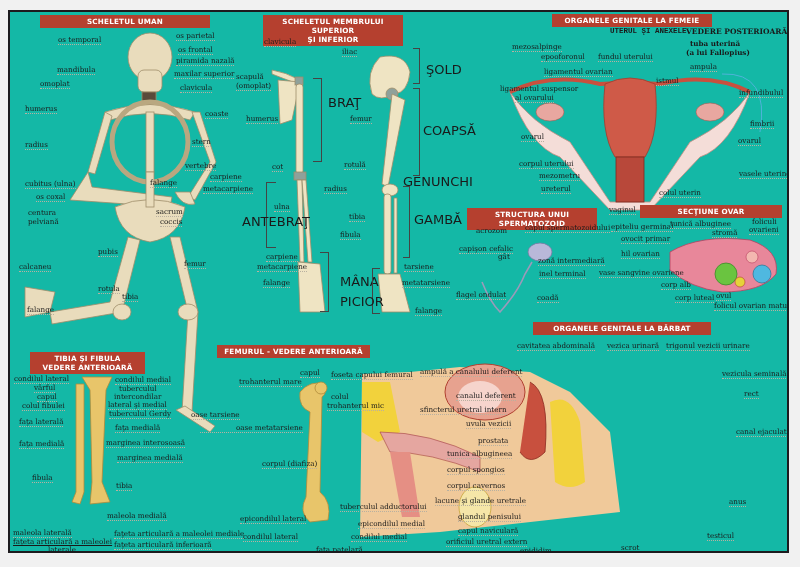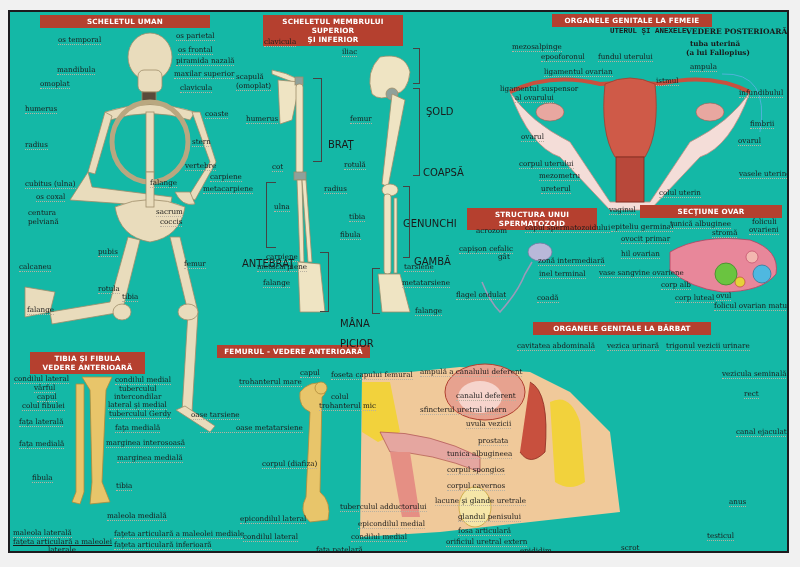--- a/index.html
+++ b/index.html
@@ -2,21 +2,21 @@
 <html><head>
 <meta charset="utf-8">
 <style>
   * { box-sizing: border-box; margin: 0; padding: 0; }
   html, body { width: 800px; height: 567px; overflow: hidden; background: #f1f1f1; }
   body { position: relative; font-family: "DejaVu Serif", serif; }
   .poster { position: absolute; left: 8px; top: 10px; width: 781px; height: 543px; background: #14b8a6; border: 2px solid #1d1b1e; overflow: hidden; }
   .hdr { position: absolute; background: #b5402f; color: #fff; font-family: "DejaVu Sans", sans-serif; font-weight: bold; font-size: 7.2px; text-align: center; line-height: 9px; letter-spacing: 0.2px; padding: 2px 0; }
   .lbl { position: absolute; font-size: 7.2px; color: #1a1a1a; white-space: nowrap; line-height: 9px; border-bottom: 1px dotted #b8b0a0; }
   .lbl.nob { border-bottom: none; }
-  .grp { position: absolute; font-family: "DejaVu Sans", sans-serif; font-size: 10px; color: #1a1a1a; white-space: nowrap; margin-top: 44px; }
+  .grp { position: absolute; font-family: "DejaVu Sans", sans-serif; font-size: 13px; color: #1a1a1a; white-space: nowrap; }
   .sub { position: absolute; font-family: "DejaVu Serif", serif; font-weight: bold; font-size: 7.5px; color: #1a1a1a; white-space: nowrap; }
   svg.art { position: absolute; left: 0; top: 0; width: 781px; height: 543px; }
   .bracket { position: absolute; border: 1px solid #444; }
 </style>
 </head>
 <body>
 
 <div class="poster">
 
   <svg class="art" viewBox="0 0 781 543">
@@ -214,21 +214,21 @@
   <div class="lbl" style="left:107px;top:441px;">marginea medială</div>
   <div class="lbl" style="left:106px;top:469px;">tibia</div>
   <div class="lbl" style="left:97px;top:499px;">maleola medială</div>
   <div class="lbl" style="left:104px;top:517px;">faţeta articulară a maleolei mediale</div>
   <div class="lbl" style="left:104px;top:528px;">faţeta articulară inferioară</div>
 
   <div class="lbl" style="left:290px;top:356px;">capul</div>
   <div class="lbl" style="left:321px;top:358px;">foseta capului femural</div>
   <div class="lbl" style="left:229px;top:365px;">trohanterul mare</div>
   <div class="lbl nob" style="left:321px;top:380px;">colul</div>
-  <div class="lbl" style="left:309px;top:389px;">trohanterul mic</div>
+  <div class="lbl" style="left:317px;top:389px;">trohanterul mic</div>
   <div class="lbl" style="left:252px;top:447px;">corpul (diafiza)</div>
   <div class="lbl" style="left:330px;top:490px;">tuberculul  adductorului</div>
   <div class="lbl" style="left:230px;top:502px;">epicondilul lateral</div>
   <div class="lbl" style="left:348px;top:507px;">epicondilul medial</div>
   <div class="lbl" style="left:233px;top:520px;">condilul lateral</div>
   <div class="lbl" style="left:341px;top:520px;">condilul medial</div>
   <div class="lbl" style="left:306px;top:533px;">faţa patelară</div>
 
   <div class="lbl" style="left:502px;top:30px;">mezosalpinge</div>
   <div class="lbl" style="left:531px;top:40px;">epooforonul</div>
@@ -283,19 +283,19 @@
   <div class="lbl" style="left:410px;top:393px;">sfincterul uretral intern</div>
   <div class="lbl" style="left:456px;top:407px;">uvula vezicii</div>
   <div class="lbl" style="left:726px;top:415px;">canal ejaculator</div>
   <div class="lbl" style="left:468px;top:424px;">prostata</div>
   <div class="lbl" style="left:437px;top:437px;">tunica albugineea</div>
   <div class="lbl" style="left:437px;top:453px;">corpul spongios</div>
   <div class="lbl" style="left:437px;top:469px;">corpul cavernos</div>
   <div class="lbl" style="left:425px;top:484px;">lacune şi glande uretrale</div>
   <div class="lbl" style="left:719px;top:485px;">anus</div>
   <div class="lbl" style="left:448px;top:500px;text-align:center;">glandul penisului</div>
-  <div class="lbl" style="left:448px;top:514px;">fosa articulară</div>
+  <div class="lbl" style="left:448px;top:514px;">capul naviculară</div>
   <div class="lbl" style="left:697px;top:519px;">testicul</div>
   <div class="lbl" style="left:436px;top:525px;">orificiul uretral extern</div>
   <div class="lbl" style="left:510px;top:534px;">epididim</div>
   <div class="lbl" style="left:611px;top:531px;">scrot</div>
 
 </div>
 
 </body></html>

